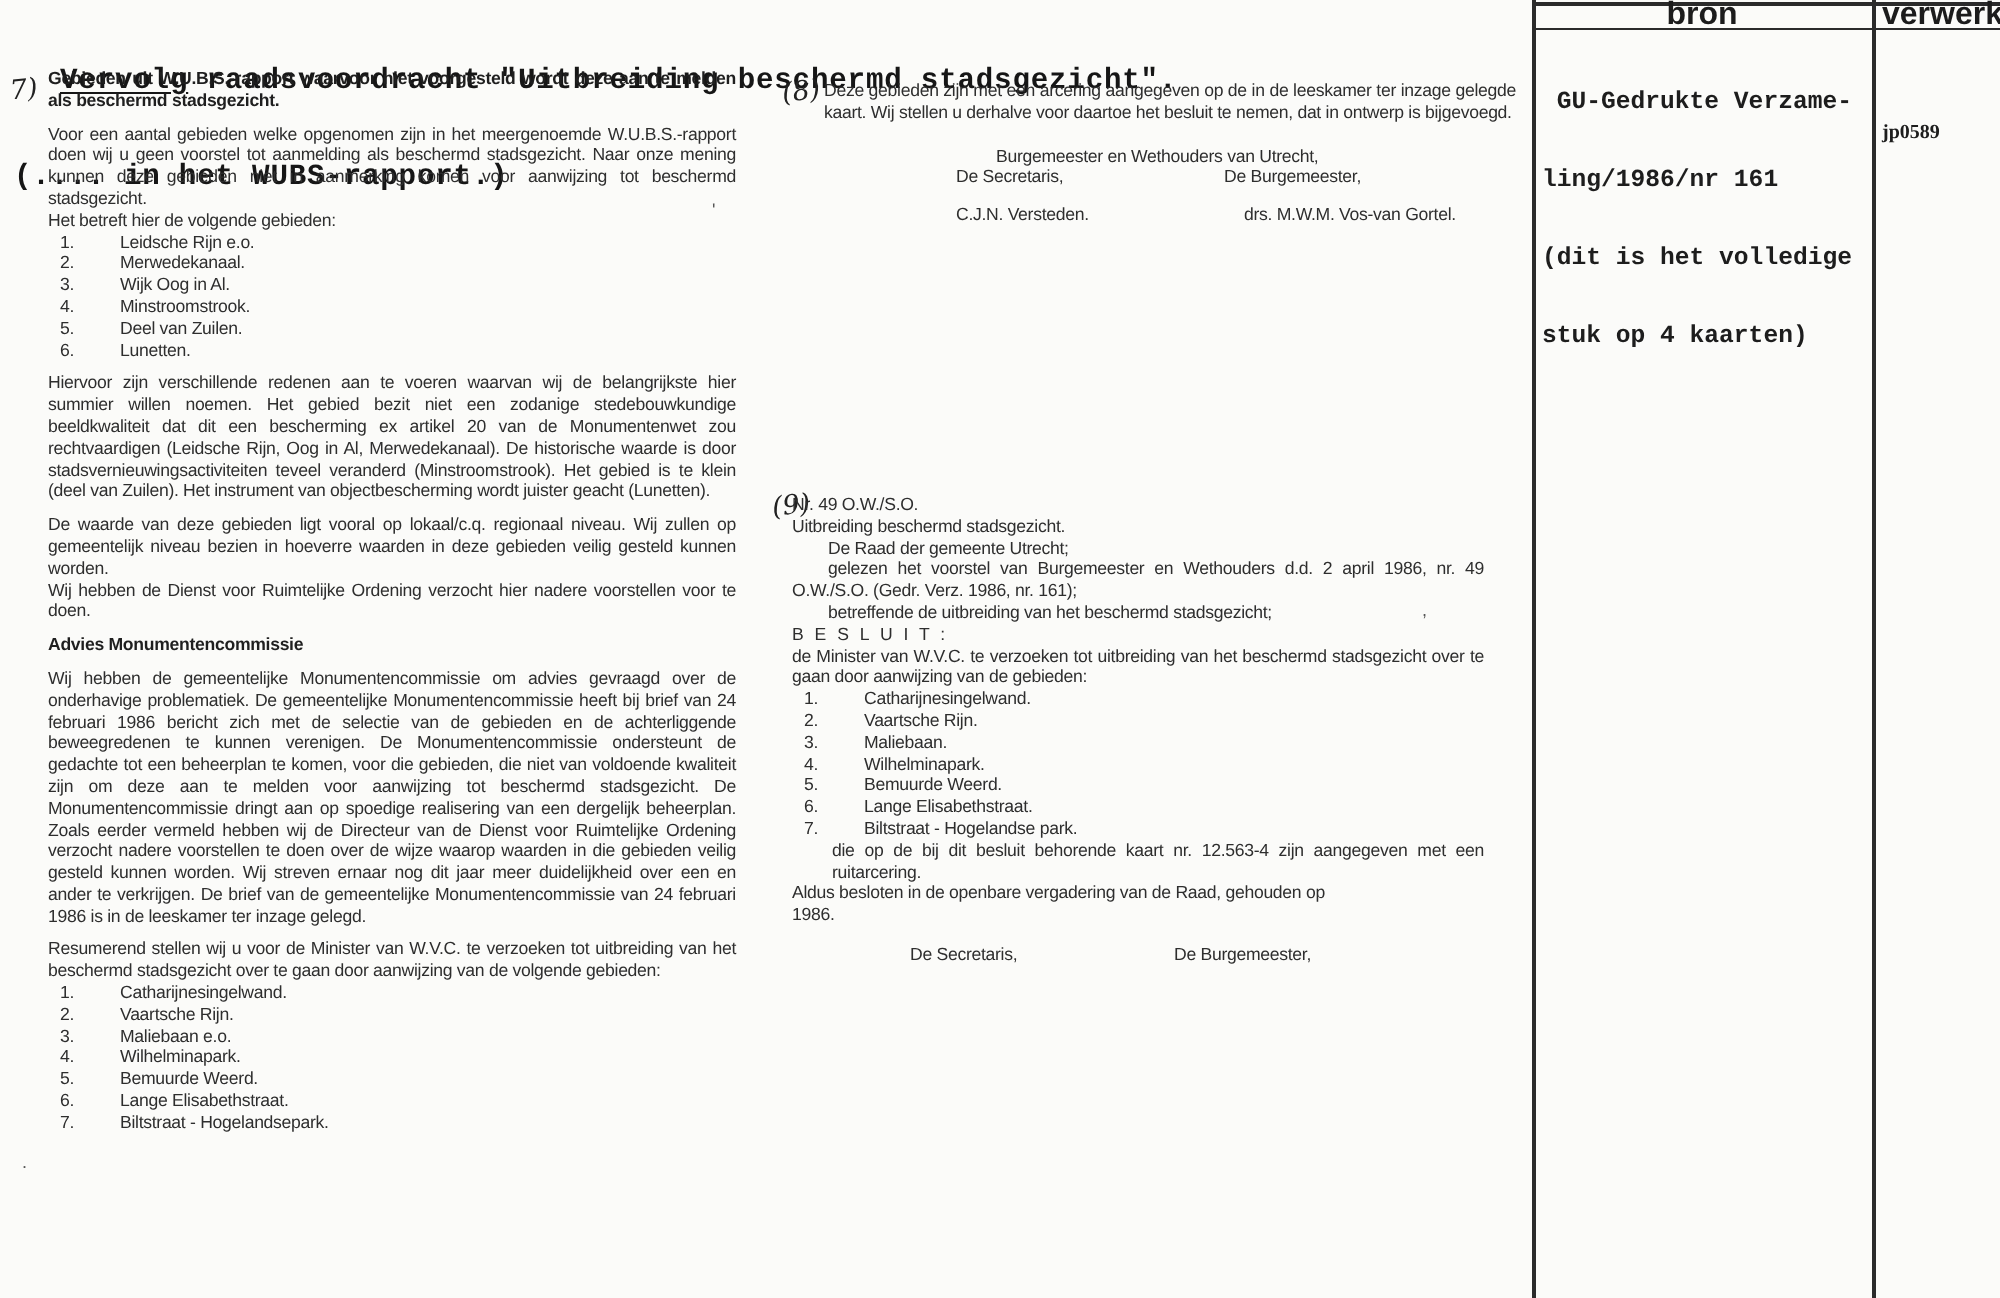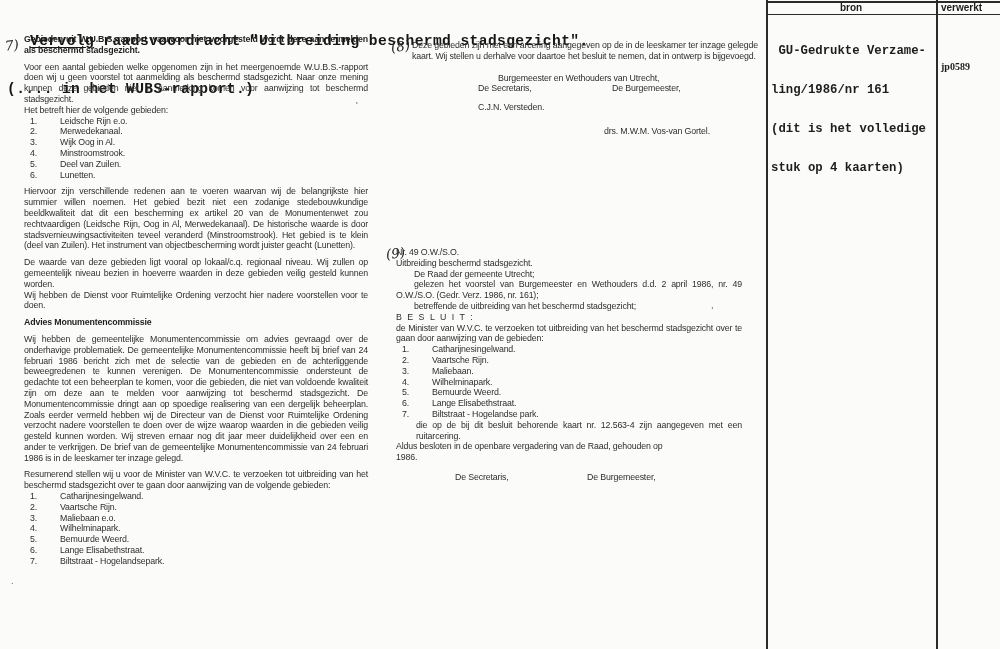--- a/index.html
+++ b/index.html
@@ -9,21 +9,21 @@
     background:#fbfbf9;
     overflow:hidden;
     font-family:"Liberation Sans", sans-serif;
     color:#2e2e2e;
   }
   
   .vline{position:absolute;top:0;bottom:0;width:1.5px;background:#2b2b2b;}
   .hline{position:absolute;height:1.5px;background:#2b2b2b;}
   .reg-header{
     position:absolute;top:1px;height:13px;
-    font-size:10px;font-weight:bold;color:#1c1c1c;
+    font-size:16px;font-weight:bold;color:#1c1c1c;
     line-height:13px;
   }
   .reg-bron{left:766px;width:170px;text-align:center;}
   .reg-verwerkt{left:941px;width:60px;text-align:left;}
   .bron-content{
     position:absolute;left:771px;top:19px;width:165px;
     font-family:"Liberation Mono","DejaVu Sans Mono",monospace;
     font-size:12.3px;line-height:13px;color:#1d1d1d;
     white-space:pre;font-weight:bold;
   }
@@ -65,21 +65,21 @@
   .list{margin:0 0 6px 0;}
   .li{display:flex;}
   .li .num{margin-left:6px;width:30px;flex:0 0 30px;}
   .li .lbl{flex:1;}
   
   .sig-college{margin:10px 0 0 0;padding-left:86px;}
   .sigrow{position:relative;height:10.8px;}
   .sigrow.names{margin-top:8px;}
   .s8-l{position:absolute;left:66px;}
   .s8-r{position:absolute;left:200px;}
-  .s8-rn{position:absolute;left:192px;margin-top:24px;}
+  .s8-rn{position:absolute;left:210px;}
   .s9-l{position:absolute;left:59px;}
   .s9-r{position:absolute;left:191px;}
   .sig9{margin-top:9px;}
   
   .indent{text-indent:18px;}
   .besluit{margin:10px 0 11px 0;text-align:center;letter-spacing:1.5px;}
   .gap12{margin-top:12px;}
   .gap19{margin-top:19px;}
   .mt8{margin-top:8px;padding-left:20px;}
   .mt9{margin-top:9px;}

